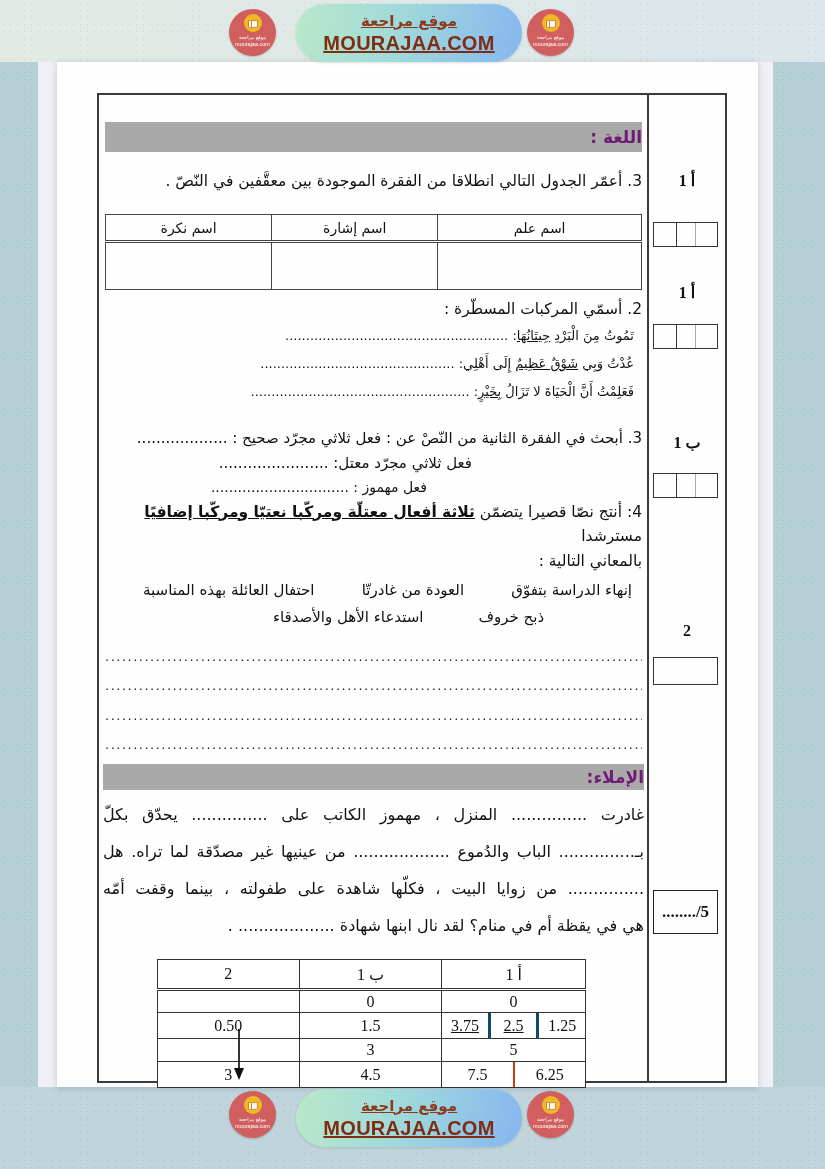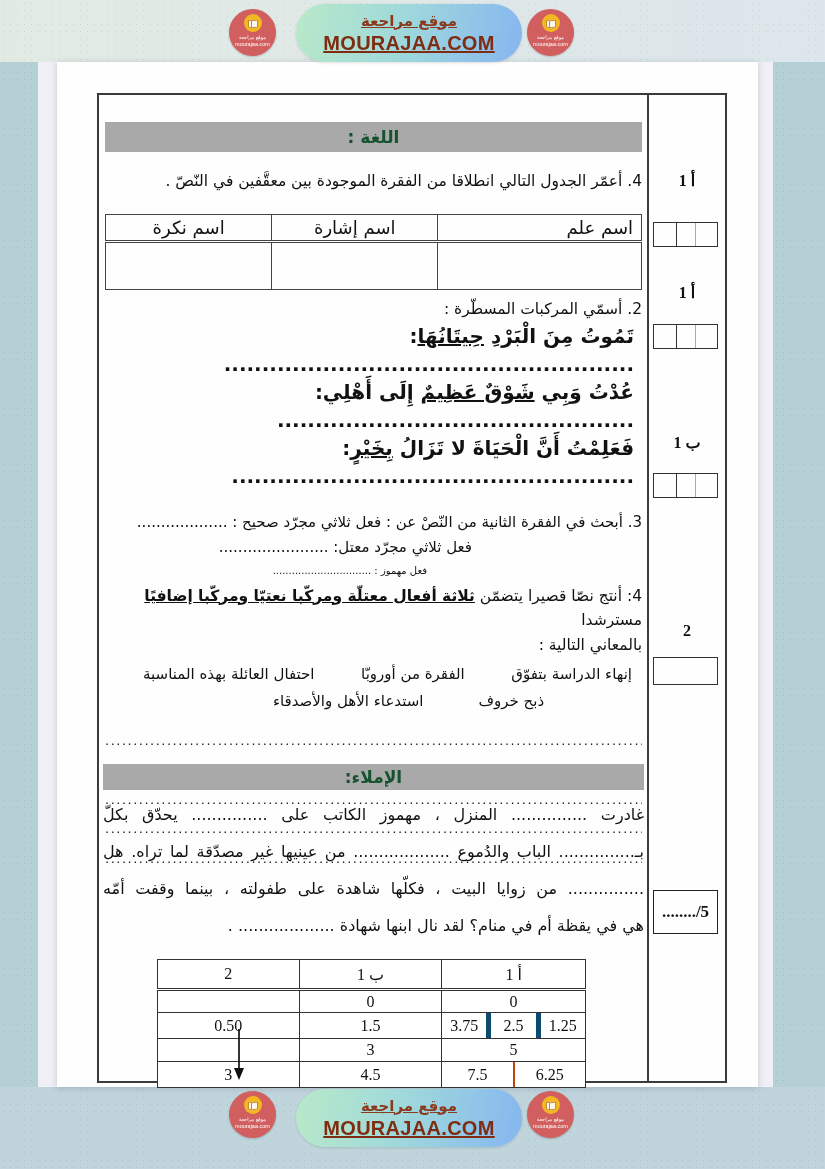--- a/index.html
+++ b/index.html
@@ -39,40 +39,40 @@
     display:flex; align-items:center; justify-content:center; }
   .badge-t1 { font-size:5px; color:#fff; line-height:7px; margin-top:2px; }
   .badge-t2 { font-size:5.5px; color:#fff; line-height:6px; font-family:"Liberation Sans",sans-serif; }
 
   
   .frame { left:97px; top:93px; width:630px; height:990px; border:2px solid #3b3b3b; }
   .content { position:absolute; left:0; top:0; right:78px; bottom:0; direction:rtl; padding:0 5px 0 6px;
     font-size:15.5px; }
   .margincol { position:absolute; right:0; top:0; bottom:0; width:78px; border-left:2px solid #3b3b3b; }
 
-  .graybar { background:#a9a9a9; height:30px; font-weight:bold; font-size:17px; text-align:center;
-    line-height:30px; color:#14532d; }
+  .graybar { background:#a9a9a9; height:30px; font-weight:bold; font-size:17px; text-align:right;
+    line-height:30px; color:#701a75; }
   .graybar.small { height:26px; line-height:26px; }
 
   .q1 { margin-top:20px; height:22px; }
 
   table.noun-table { width:100%; border-collapse:collapse; margin-top:20px; direction:rtl; }
   table.noun-table th { border:1.5px solid #444; border-bottom:3px double #444; font-weight:normal;
-    font-size:18px; height:27px; padding:0 8px; }
+    font-size:14px; height:27px; padding:0 8px; }
   table.noun-table td { border:1.5px solid #444; height:48px; }
-  th.c0 { width:38%; text-align:right; }
+  th.c0 { width:38%; }
   th.c1 { width:31%; text-align:center; }
   th.c2 { width:31%; text-align:center; }
 
   .q2-intro { margin-top:10px; height:22px; }
-  .q2-item { line-height:28px; font-size:20px; padding-right:8px;font-weight:bold; }
+  .q2-item { line-height:28px; font-size:13px; padding-right:8px; }
   .u { text-decoration:underline; }
   .q3-l1 { margin-top:20px; line-height:24.5px; font-size:15px; }
   .q3-l2 { line-height:24.5px; font-size:15px; padding-right:170px; }
-  .q3-l3 { line-height:24.5px; font-size:10px; padding-right:215px; }
+  .q3-l3 { line-height:24.5px; font-size:14px; padding-right:215px; }
   .q4-l1 { line-height:24.5px; }
   .q4-emph { font-weight:bold; text-decoration:underline; }
   .q4-l2 { line-height:24px; }
   .hints1 { display:flex; justify-content:space-between; padding:0 10px 0 38px; line-height:27px; font-size:15px; margin-top:4px; }
   .hints2 { display:flex; justify-content:center; gap:55px; padding-left:70px; line-height:26px; font-size:15px; }
   .answers { margin-top:12px; }
   .ansline { height:29.5px; overflow:hidden; white-space:nowrap; direction:ltr; font-size:13px;
     letter-spacing:1.5px; color:#222; line-height:29.5px; }
 
   .dict { position:absolute; left:4px; right:3px; top:669px; direction:rtl; }
@@ -97,21 +97,21 @@
     font-family:"Liberation Serif","DejaVu Serif",serif; font-size:16px; background:#fff; }
   table.score td { border:1.4px solid #333; text-align:center; padding:0; }
   table.score tr.h td { height:30px; border-bottom:3px double #333; font-size:16px; }
   table.score tr.r2 td { height:23px; }
   table.score tr.r3 td { height:26px; }
   table.score tr.r4 td { height:23px; }
   table.score tr.r5 td { height:23px; }
   .split { display:flex; direction:rtl; height:100%; align-items:center; }
   .split > span { flex:1; height:100%; line-height:25px; }
   .split > span + span { border-left:none; }
-  .split3 span:nth-child(2), .split3 span:nth-child(3) { border-right:5px solid #0c4a6e; }
+  .split3 span:nth-child(2), .split3 span:nth-child(3) { border-right:3px solid #0c4a6e;text-decoration:underline; }
   .split2 span:nth-child(2) { border-right:2px solid #c2410c; }
 
   .arrow-svg { left:226px; top:1026px; z-index:5; }
 
   
   .book { width:10px; height:6px; position:relative; }
   .book:before, .book:after { content:""; position:absolute; top:0; width:5px; height:6px; background:#fdf6ec;
     border:0.5px solid #c68c2a; }
   .book:before { left:0; transform:skewY(8deg); }
   .book:after { right:0; transform:skewY(-8deg); }
@@ -143,21 +143,21 @@
     </div>
   <div class="badge-t1">موقع مراجعة</div>
   <div class="badge-t2">mourajaa.com</div>
 </div>
 
 <div class="abs frame">
 
   <div class="content">
     <div class="graybar" style="margin-top:27px;">اللغة :</div>
 
-    <div class="q1">4. أعمّر الجدول التالي انطلاقا من الفقرة الموجودة بين معقَّفين في النّصّ .</div>
+    <div class="q1">3. أعمّر الجدول التالي انطلاقا من الفقرة الموجودة بين معقَّفين في النّصّ .</div>
 
     <table class="noun-table">
       <tbody>
           <tr>
         <th class="c0">اسم علم</th>
         <th class="c1">اسم إشارة</th>
         <th class="c2">اسم نكرة</th>
       </tr>
       <tr>
         <td></td>
@@ -182,21 +182,21 @@
     <div class="q3-l2">فعل ثلاثي مجرّد معتل: .......................</div>
     <div class="q3-l3">فعل مهموز : ...............................</div>
 
     <div class="q4-l1">
       <span>4: أنتج نصّا قصيرا يتضمّن </span><span class="q4-emph">ثلاثة أفعال معتلّة ومركّبا نعتيّا ومركّبا إضافيًا</span><span> مسترشدا</span>
     </div>
     <div class="q4-l2">بالمعاني التالية :</div>
 
     <div class="hints1">
       <span>إنهاء الدراسة بتفوّق</span>
-      <span>الفقرة من أوروبّا</span>
+      <span>العودة من غادرتّا</span>
       <span>احتفال العائلة بهذه المناسبة</span>
     </div>
     <div class="hints2">
       <span>ذبح خروف</span>
       <span>استدعاء الأهل والأصدقاء</span>
     </div>
 
     <div class="answers">
       <div class="ansline">........................................................................................................................................................</div>
       <div class="ansline">........................................................................................................................................................</div>

